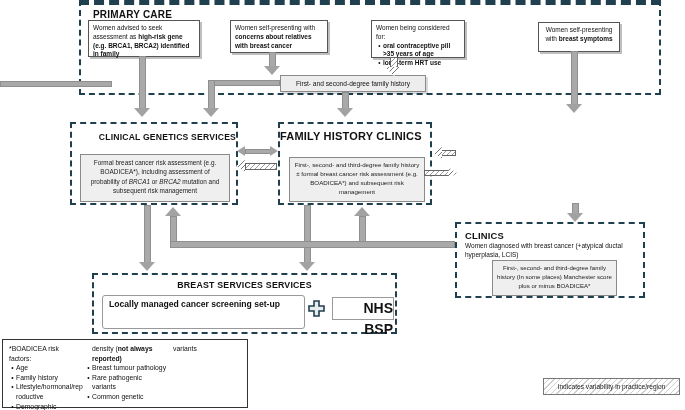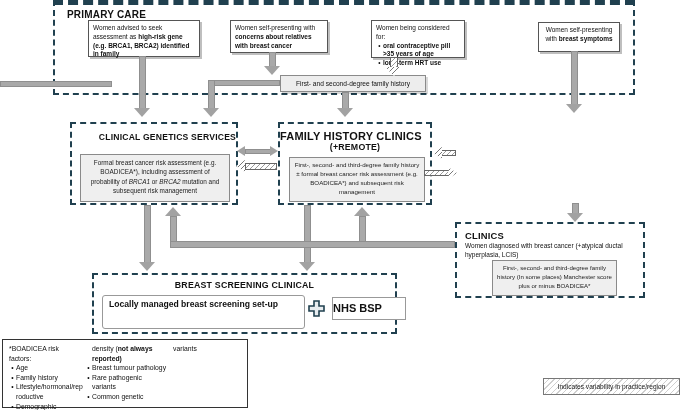--- a/index.html
+++ b/index.html
@@ -45,21 +45,21 @@
   .fnote{background:#fff;border:1.5px solid #333;font-size:6.8px;line-height:9.6px;color:#111;}
   .fnote b{font-weight:bold;}
   .legendbox{border:1px solid #777;font-size:6.6px;text-align:center;color:#222;}
   .smalltext{font-size:6.5px;line-height:1.35;color:#111;}
 </style>
 </head>
 <body>
 
 <div id="canvas">
 
-  <div class="abs region" style="left:53px;top:0px;width:582px;height:95px;border-top-width:5px;">
+  <div class="abs region" style="left:79px;top:0px;width:582px;height:95px;border-top-width:5px;">
     <div class="abs region-title" style="left:12px;top:4px;font-size:10px;">PRIMARY CARE</div>
   </div>
 
   <div class="abs callout" style="left:88px;top:20px;width:112px;height:37px;">
     <span>Women advised to seek assessment as </span><b>high-risk gene (e.g. BRCA1, BRCA2) identified in family</b>
   </div>
 
   <div class="abs callout" style="left:230px;top:20px;width:98px;height:33px;">
     <span>Women self-presenting with </span><b>concerns about relatives with breast cancer</b>
   </div>
@@ -106,21 +106,20 @@
 
   <div class="abs region" style="left:70px;top:122px;width:168px;height:83px;">
     <div class="region-title" style="text-align:right;margin-top:8px;font-size:8.6px;">CLINICAL GENETICS SERVICES</div>
     <div class="abs detail" style="left:8px;top:30px;width:150px;height:48px;">
       <span>Formal breast cancer risk assessment (e.g. BOADICEA*), including assessment of probability of </span><i>BRCA1</i><span> or </span><i>BRCA2</i><span> mutation and subsequent risk management</span>
     </div>
   </div>
 
   <div class="abs region" style="left:278px;top:122px;width:154px;height:83px;">
     <div class="region-title" style="text-align:left;margin-top:6px;font-size:11px;">FAMILY HISTORY CLINICS</div>
-    <div class="region-title" style="text-align:center;font-size:8.8px;">(+REMOTE)</div>
     <div class="abs detail" style="left:9px;top:33px;width:136px;height:45px;font-size:6.2px;">First-, second- and third-degree family history ± formal breast cancer risk assessment (e.g. BOADICEA*) and subsequent risk management</div>
   </div>
 
 
   <div class="stem" style="left:245px;top:149px;width:26px;height:5px;"></div>
   <div class="head-left" style="left:237px;top:146px;"></div>
   <div class="head-right" style="left:270px;top:146px;"></div>
 
   <div class="hstem" style="left:245px;top:163px;width:32px;height:7px;"></div>
   <div class="hhead-left" style="left:236px;top:160px;"></div>
@@ -146,28 +145,28 @@
   <div class="stem" style="left:572px;top:203px;width:7px;height:11px;"></div>
   <div class="head-down" style="left:567px;top:213px;"></div>
 
   <div class="abs region" style="left:455px;top:222px;width:190px;height:76px;">
     <div class="region-title" style="margin:6px 0 0 8px;font-size:9.4px;">CLINICS</div>
     <div class="smalltext" style="margin:1px 8px 0 8px;">Women diagnosed with breast cancer (+atypical ductal hyperplasia, LCIS)</div>
     <div class="abs detail" style="left:35px;top:36px;width:125px;height:36px;font-size:6.1px;">First-, second- and third-degree family history (In some places) Manchester score plus or minus BOADICEA*</div>
   </div>
 
   <div class="abs region" style="left:92px;top:273px;width:305px;height:61px;">
-    <div class="region-title" style="text-align:center;margin-top:5px;font-size:8.8px;">BREAST SCREENING CLINICAL</div>
+    <div class="region-title" style="text-align:center;margin-top:5px;font-size:8.8px;">BREAST SERVICES SERVICES</div>
     <div class="abs" style="left:8px;top:20px;width:203px;height:34px;background:#fff;border:1px solid #999;border-radius:3px;
-                font-weight:bold;font-size:8.6px;line-height:1.3;padding:3px 6px;box-sizing:border-box;">Locally managed breast screening set-up</div>
+                font-weight:bold;font-size:8.6px;line-height:1.3;padding:3px 6px;box-sizing:border-box;">Locally managed cancer screening set-up</div>
     <svg class="abs" style="left:214px;top:25px;" width="17" height="17" viewBox="0 0 17 17">
       <polygon points="6,1 11,1 11,6 16,6 16,11 11,11 11,16 6,16 6,11 1,11 1,6 6,6" fill="#e8edf0" stroke="#20404f" stroke-width="1.6"></polygon>
     </svg>
-    <div class="abs" style="left:238px;top:22px;width:74px;height:23px;background:#fff;border:1px solid #999;
-                font-weight:bold;font-size:11px;text-align:left;line-height:21px;">NHS BSP</div>
+    <div class="abs" style="left:238px;top:22px;width:62px;height:23px;background:#fff;border:1px solid #999;
+                font-weight:bold;font-size:14px;text-align:right;line-height:21px;">NHS BSP</div>
   </div>
 
   <div class="abs fnote" style="left:2px;top:339px;width:246px;height:69px;">
     <div class="abs" style="left:6px;top:4px;width:74px;">
       <div>*BOADICEA risk factors:</div>
       <div class="brow">
           <span class="bl">•</span>
           <span>Age</span>
         </div>
       <div class="brow">

